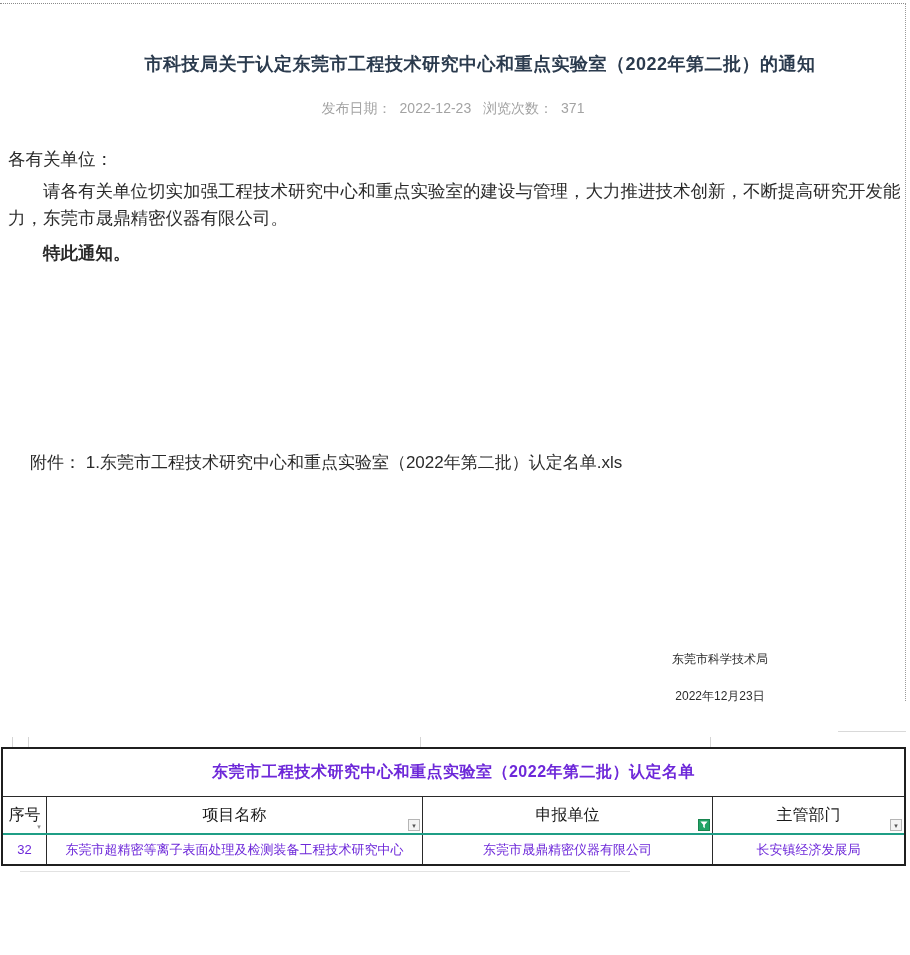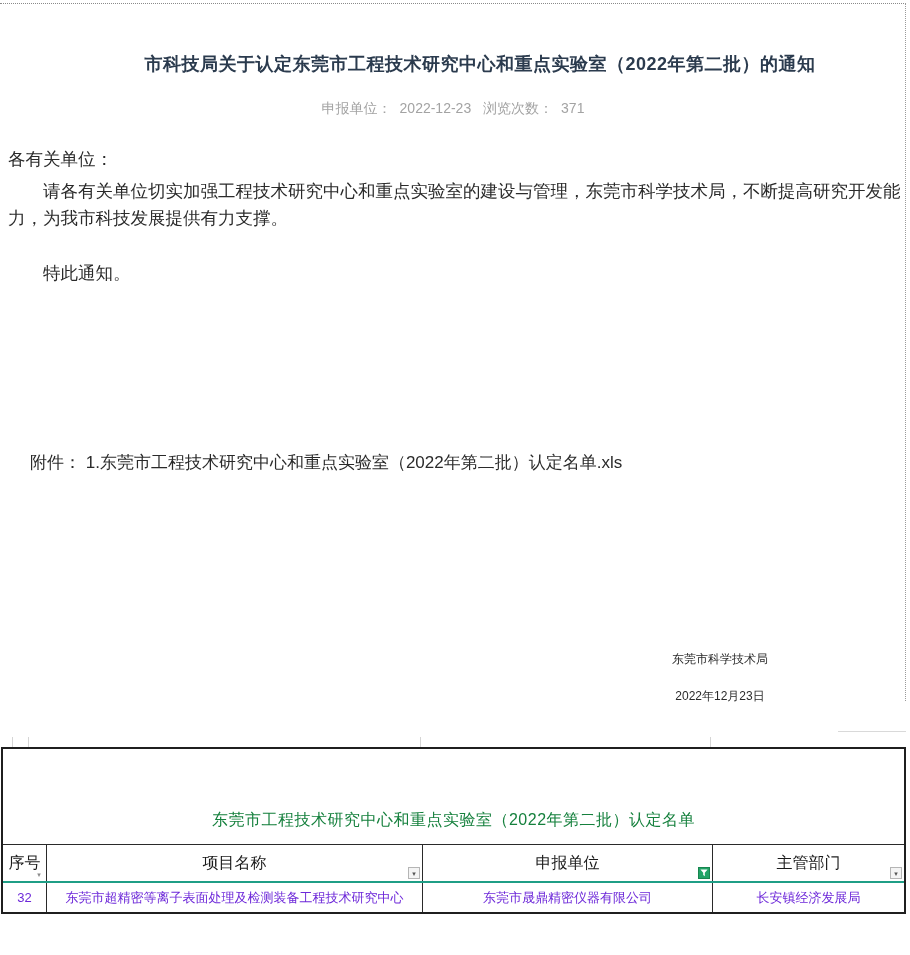--- a/index.html
+++ b/index.html
@@ -25,42 +25,42 @@
     position:absolute;top:100px;left:0;width:906px;text-align:center;
     font-size:14px;color:#a3a3a3;
   }
   .doc-meta span{margin:0 4px;}
   .doc-body{
     position:absolute;top:146px;left:8px;width:894px;
     font-size:17.5px;line-height:27px;color:#2a2a2a;
   }
   .doc-body p{margin:0 0 5px 0;}
   .doc-body p.indent{text-indent:2em;}
-  .doc-body .notice-end{margin-top:28px;}
+  .doc-body .notice-end{margin-top:8px;font-weight:bold;}
   .attachments{
     position:absolute;top:444px;left:30px;width:860px;
     font-size:17px;line-height:37px;color:#2a2a2a;
   }
   .attachments .att-row{white-space:nowrap;}
   .attachments .att-label{display:inline-block;}
   .attachments .att-item2{padding-left:68px;}
   .signature{
     position:absolute;top:641px;right:60px;width:260px;text-align:center;
     font-size:12px;line-height:37px;color:#2a2a2a;
   }
 
   
   .xl-table{
     position:absolute;top:747px;left:1px;width:905px;
     border:2px solid #1f1f1f;background:#fff;box-sizing:border-box;
   }
   .xl-title{
     height:47px;display:flex;align-items:center;justify-content:center;
-    font-size:16px;font-weight:normal;color:#15803d;
-    border-bottom:1.5px solid #2a2a2a;letter-spacing:.5px;margin-top:48px;
+    font-size:16px;font-weight:bold;color:#6d28d9;
+    border-bottom:1.5px solid #2a2a2a;letter-spacing:.5px;
   }
   .xl-header{display:flex;border-bottom:2px solid #1f9e86;}
   .xl-row{display:flex;}
   .xl-cell{
     box-sizing:border-box;position:relative;
     display:flex;align-items:center;justify-content:center;
     border-right:1.5px solid #2a2a2a;
   }
   .xl-cell:last-child{border-right:none;}
   .c0{width:44px;}
@@ -89,27 +89,27 @@
 <div class="faint-line-right"></div>
 <div class="grid-tick" style="left:12px"></div>
 <div class="grid-tick" style="left:28px"></div>
 <div class="grid-tick" style="left:420px"></div>
 <div class="grid-tick" style="left:710px"></div>
 <div class="faint-line-bottom"></div>
 
 <div class="doc-title">市科技局关于认定东莞市工程技术研究中心和重点实验室（2022年第二批）的通知</div>
 
 <div class="doc-meta">
-  <span>申报单位：</span><span>2022-12-23</span>
+  <span>发布日期：</span><span>2022-12-23</span>
   <span>浏览次数：</span><span>371</span>
 </div>
 
 <div class="doc-body">
   <p>各有关单位：</p>
-  <p class="indent">请各有关单位切实加强工程技术研究中心和重点实验室的建设与管理，东莞市科学技术局，不断提高研究开发能力，为我市科技发展提供有力支撑。</p>
+  <p class="indent">请各有关单位切实加强工程技术研究中心和重点实验室的建设与管理，大力推进技术创新，不断提高研究开发能力，东莞市晟鼎精密仪器有限公司。</p>
   <p class="indent notice-end">特此通知。</p>
 </div>
 
 <div class="attachments">
   <div class="att-row">
     <span class="att-label">附件：</span>
     <span>1.东莞市工程技术研究中心和重点实验室（2022年第二批）认定名单.xls</span>
   </div>
 </div>
 

